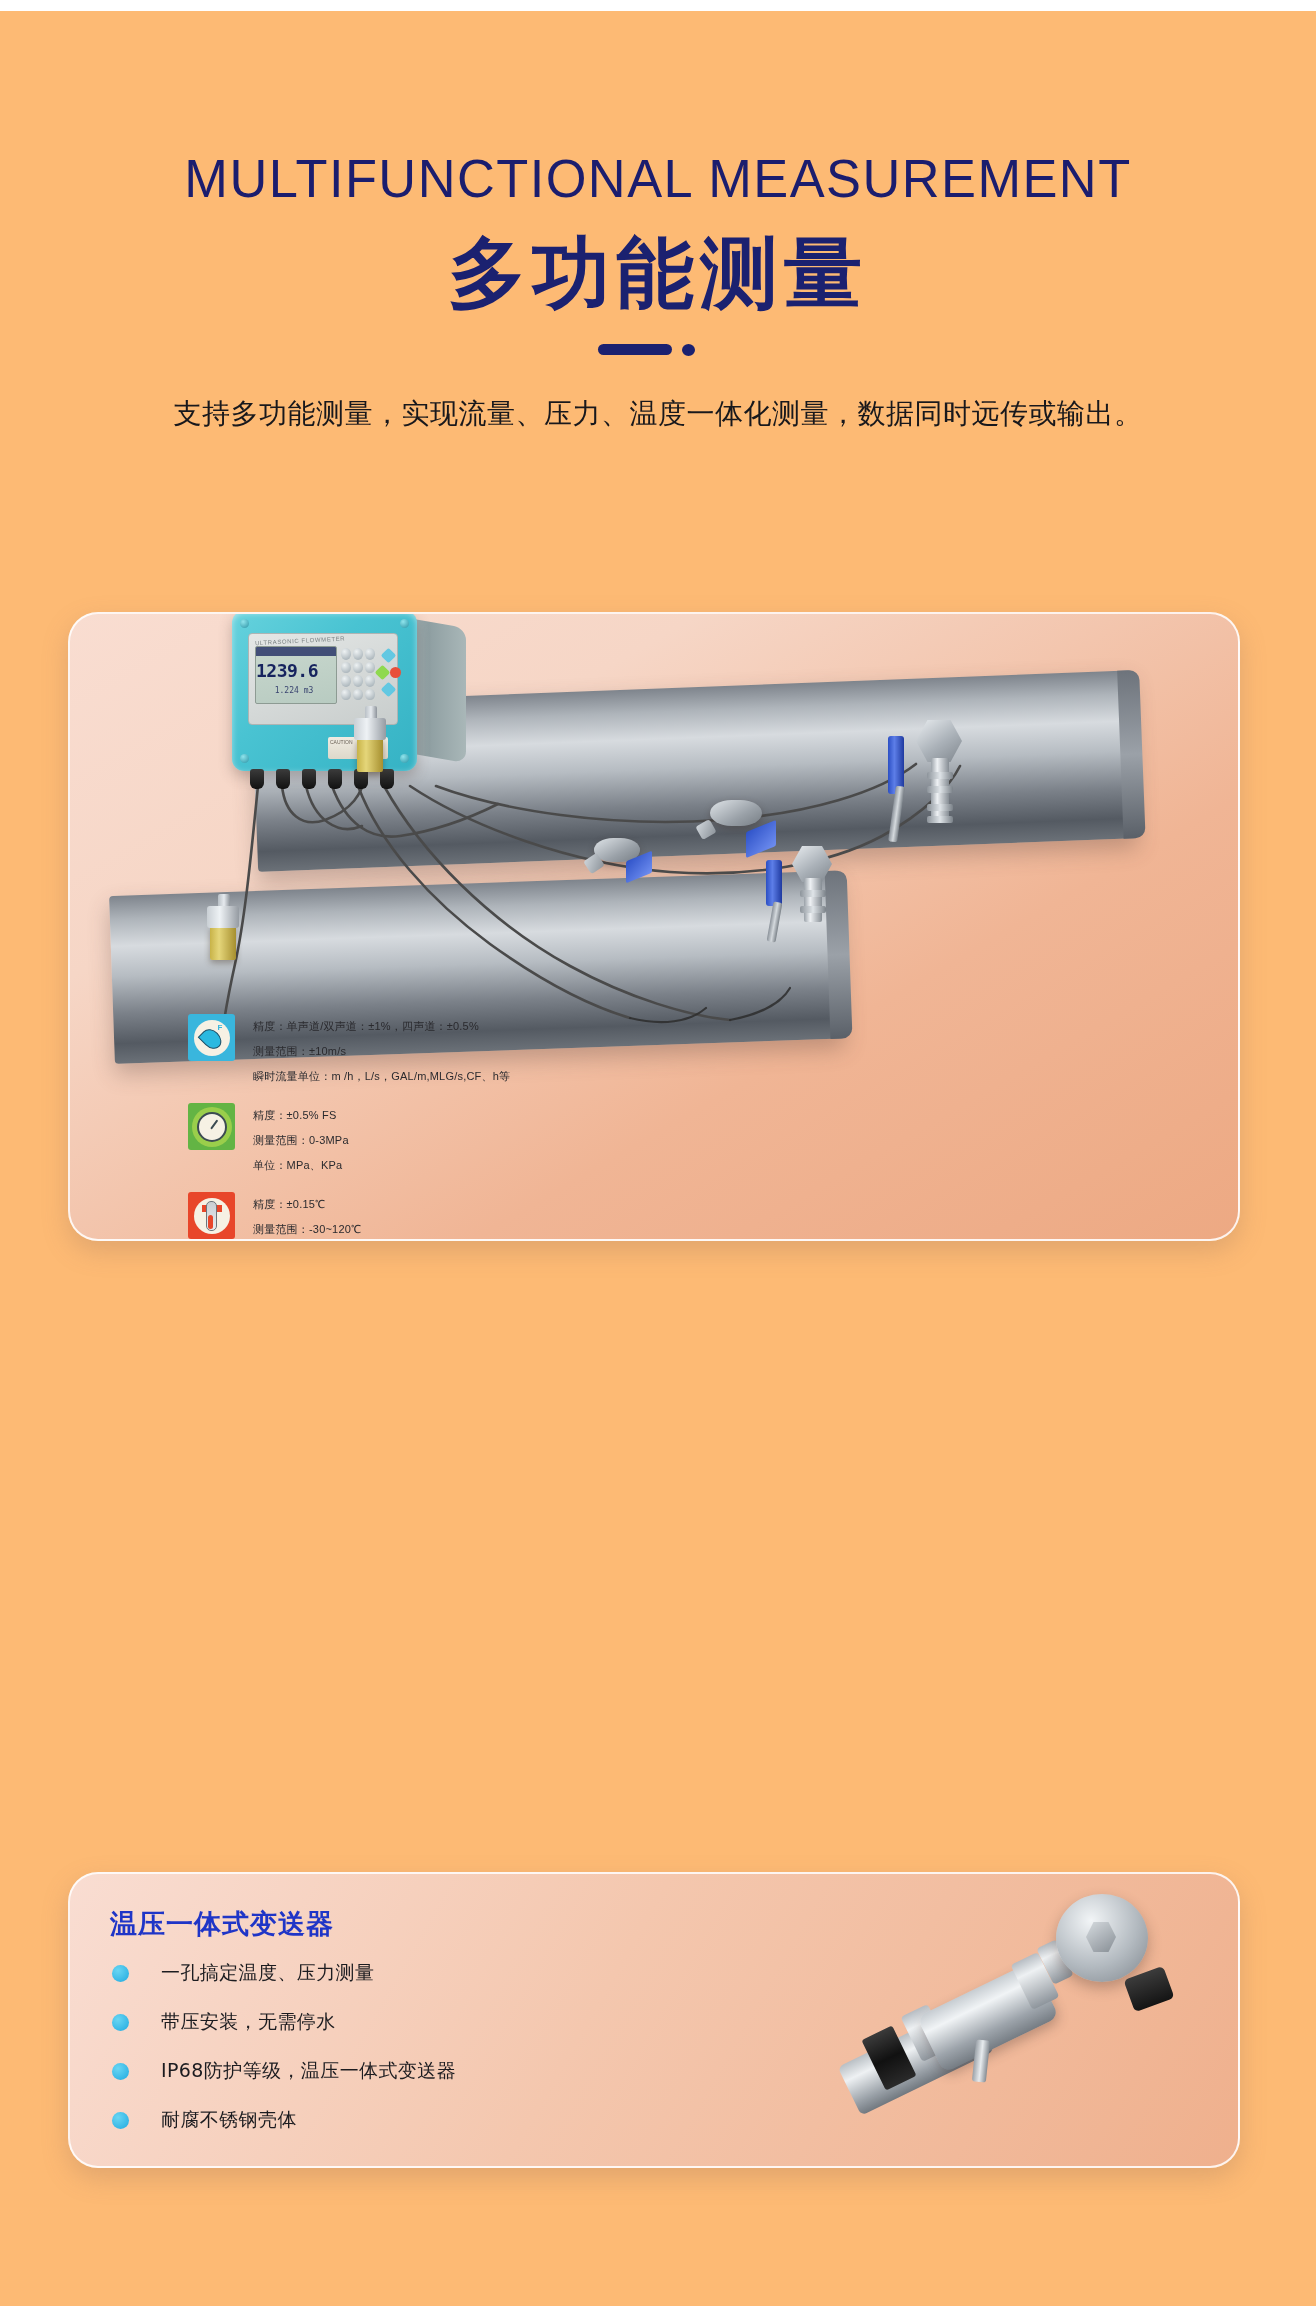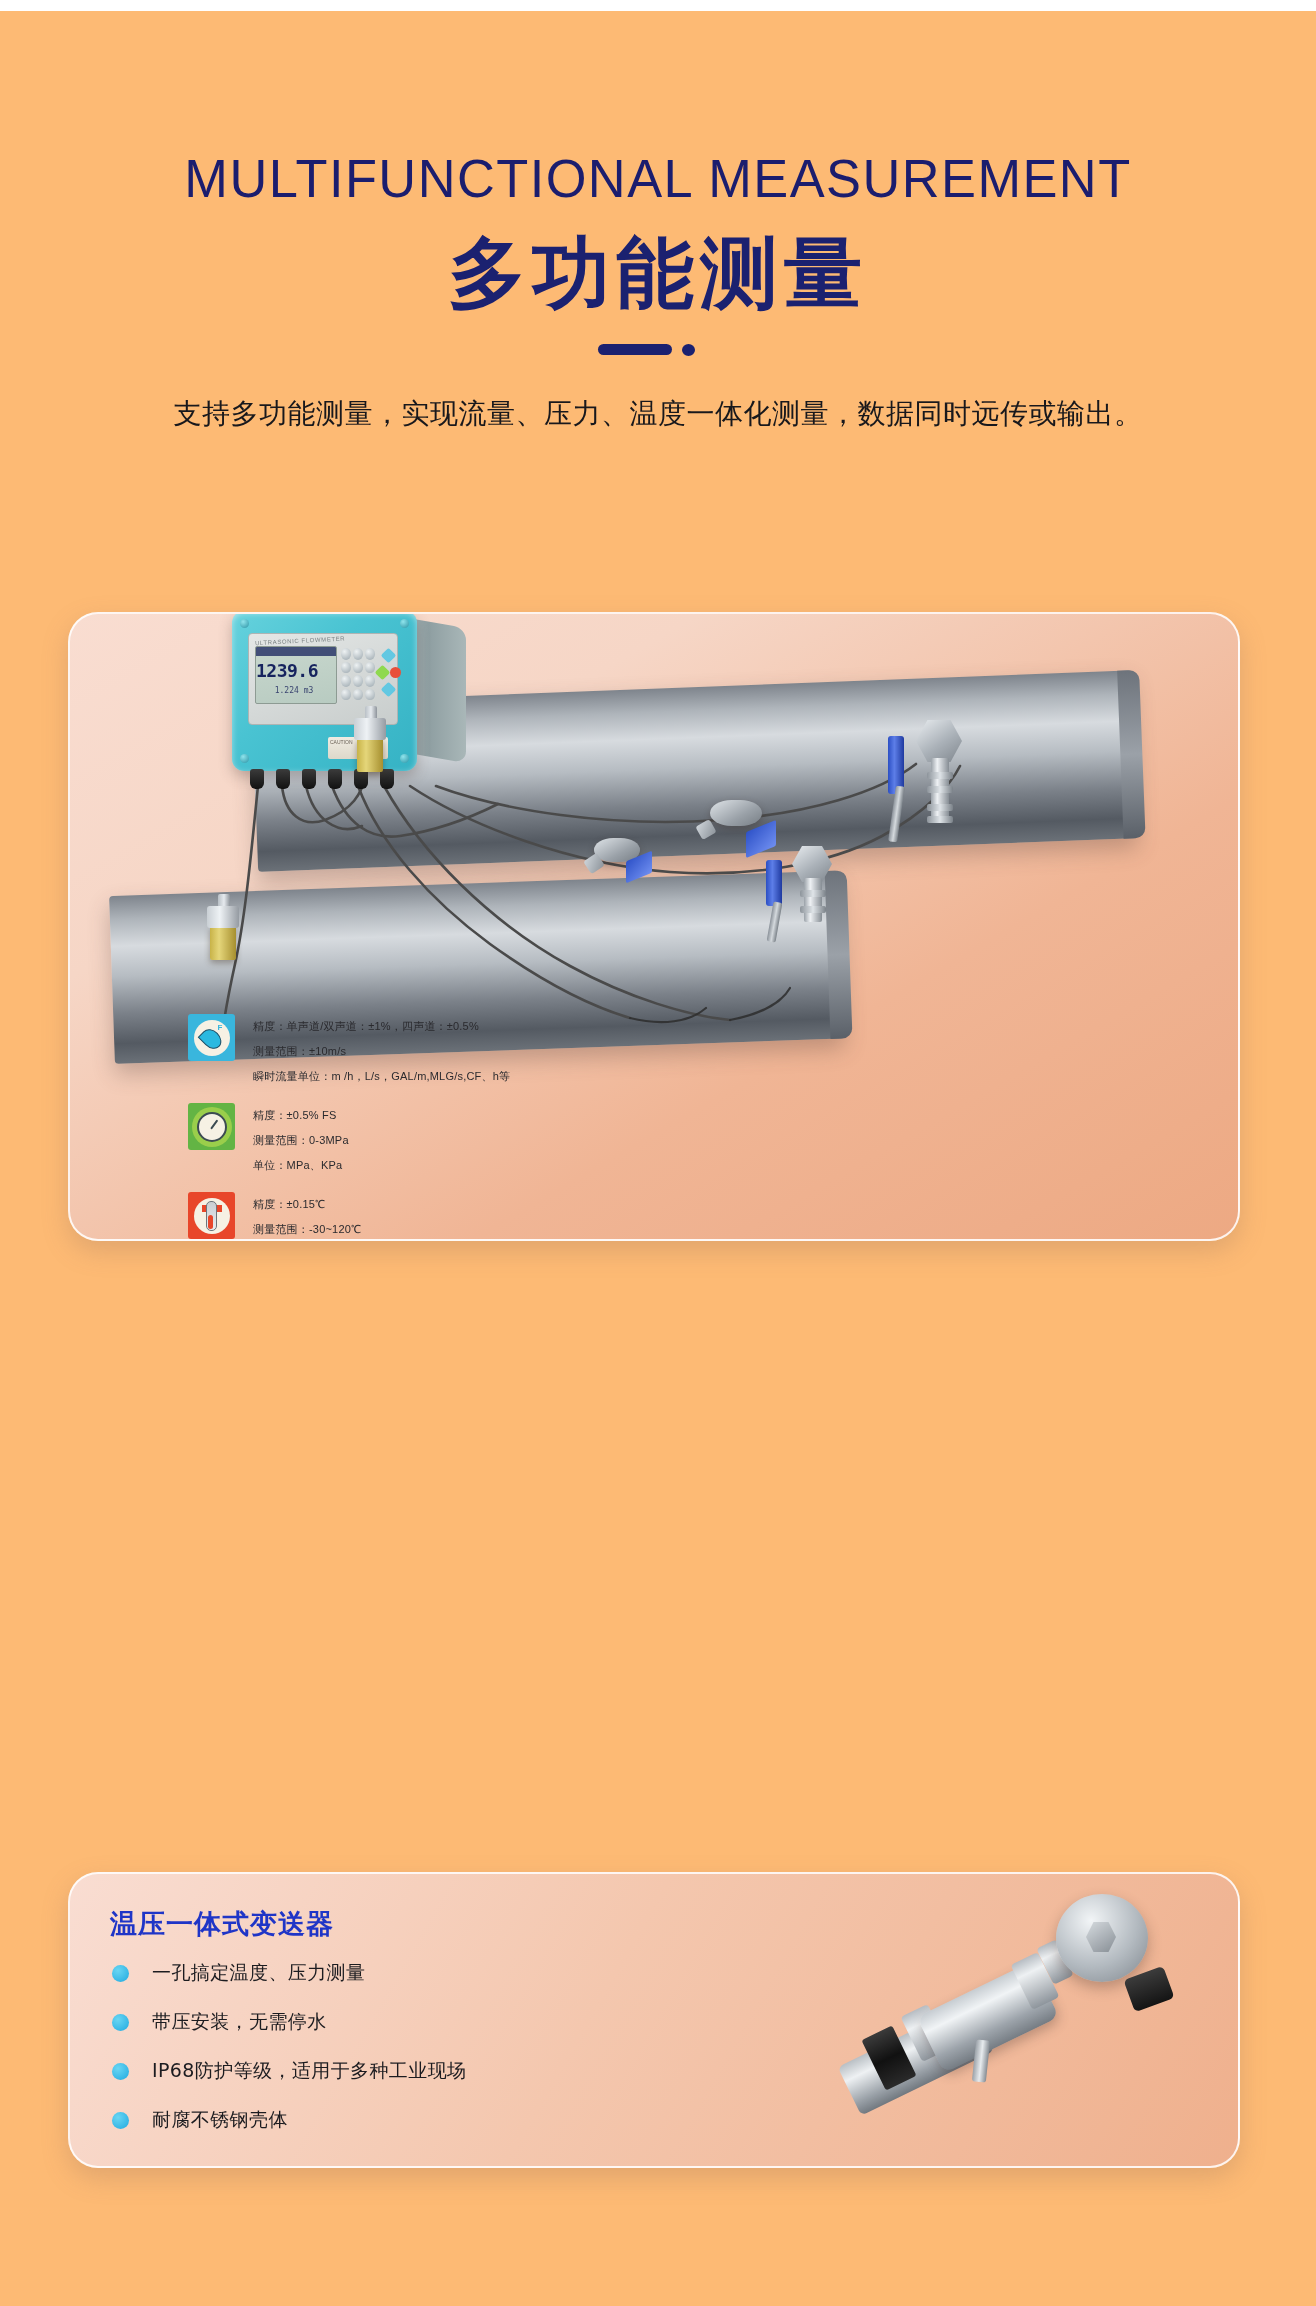--- a/index.html
+++ b/index.html
@@ -239,21 +239,21 @@
     font-size:27px;color:#1f35c7;font-weight:700;letter-spacing:1px;
     font-family:"DejaVu Sans","Liberation Sans",sans-serif;
   }
   .bullets{position:absolute;left:42px;top:86px;}
   .bullet{display:flex;align-items:center;margin-bottom:23px;}
   .b-dot{
     width:17px;height:17px;border-radius:50%;flex:0 0 17px;
     background:radial-gradient(circle at 35% 32%,#69d6f3,#1fa9e0);
   }
   .b-text{
-    margin-left:23px;font-size:19px;color:#1c1c20;letter-spacing:.4px;
+    margin-left:32px;font-size:19px;color:#1c1c20;letter-spacing:.4px;
     font-family:"DejaVu Sans","Liberation Sans",sans-serif;
   }
 
   
   .prod{position:absolute;right:40px;top:8px;width:400px;height:280px;}
   .pr-pipe{
     position:absolute;left:44px;top:150px;width:148px;height:54px;border-radius:6px;
     background:linear-gradient(to bottom,#b9bfc4,#eef1f3 30%,#9aa1a8 75%,#71787f);
     transform:rotate(-26deg);
   }
@@ -477,21 +477,21 @@
         <div class="bullet">
           <div class="b-dot"></div>
           <div class="b-text">一孔搞定温度、压力测量</div>
         </div>
         <div class="bullet">
           <div class="b-dot"></div>
           <div class="b-text">带压安装，无需停水</div>
         </div>
         <div class="bullet">
           <div class="b-dot"></div>
-          <div class="b-text">IP68防护等级，适用于多种工业现场</div>
+          <div class="b-text">IP68防护等级，温压一体式变送器</div>
         </div>
         <div class="bullet">
           <div class="b-dot"></div>
           <div class="b-text">耐腐不锈钢壳体</div>
         </div>
       </div>
 
       <div class="prod">
         <div class="pr-pipe"></div>
         <div class="pr-black"></div>

